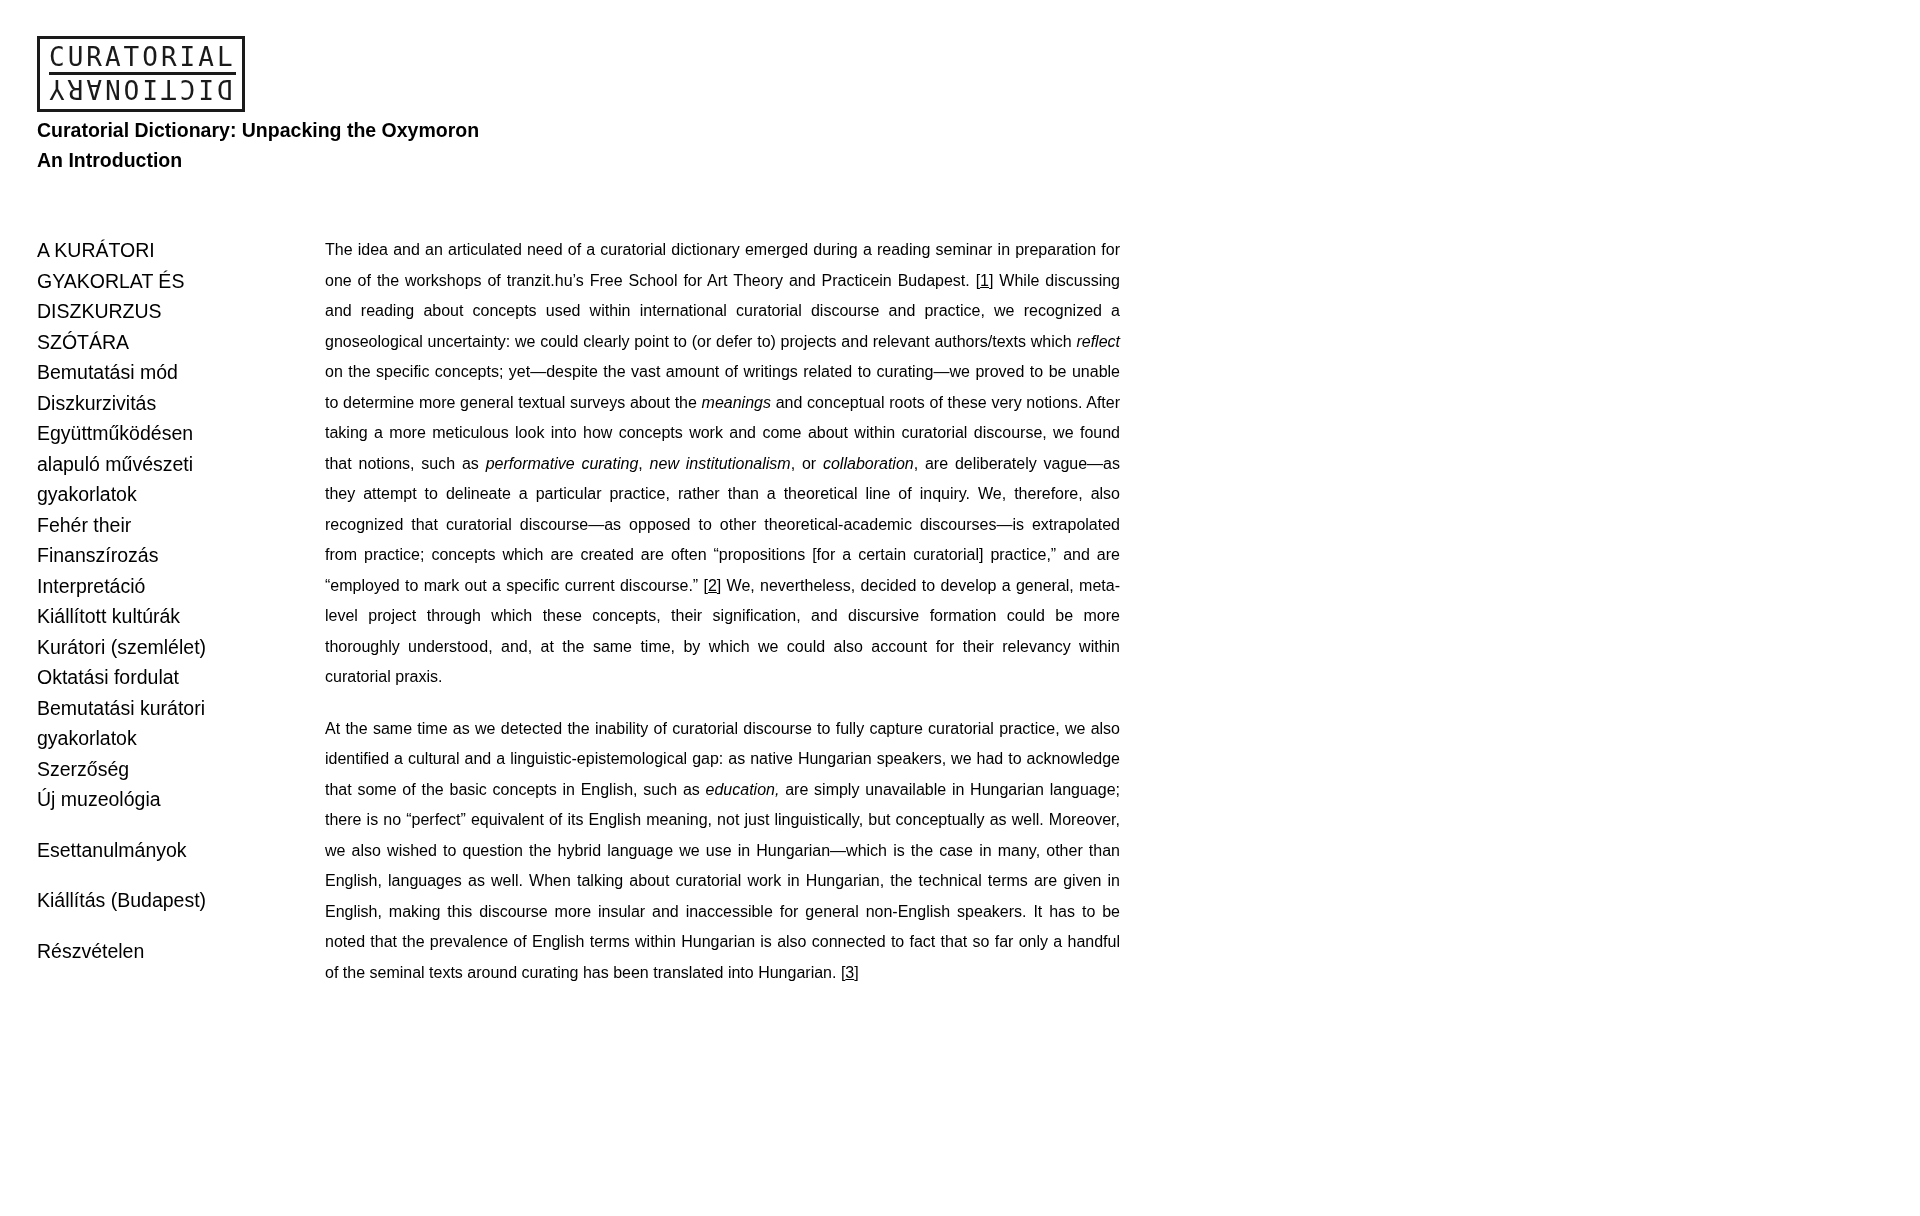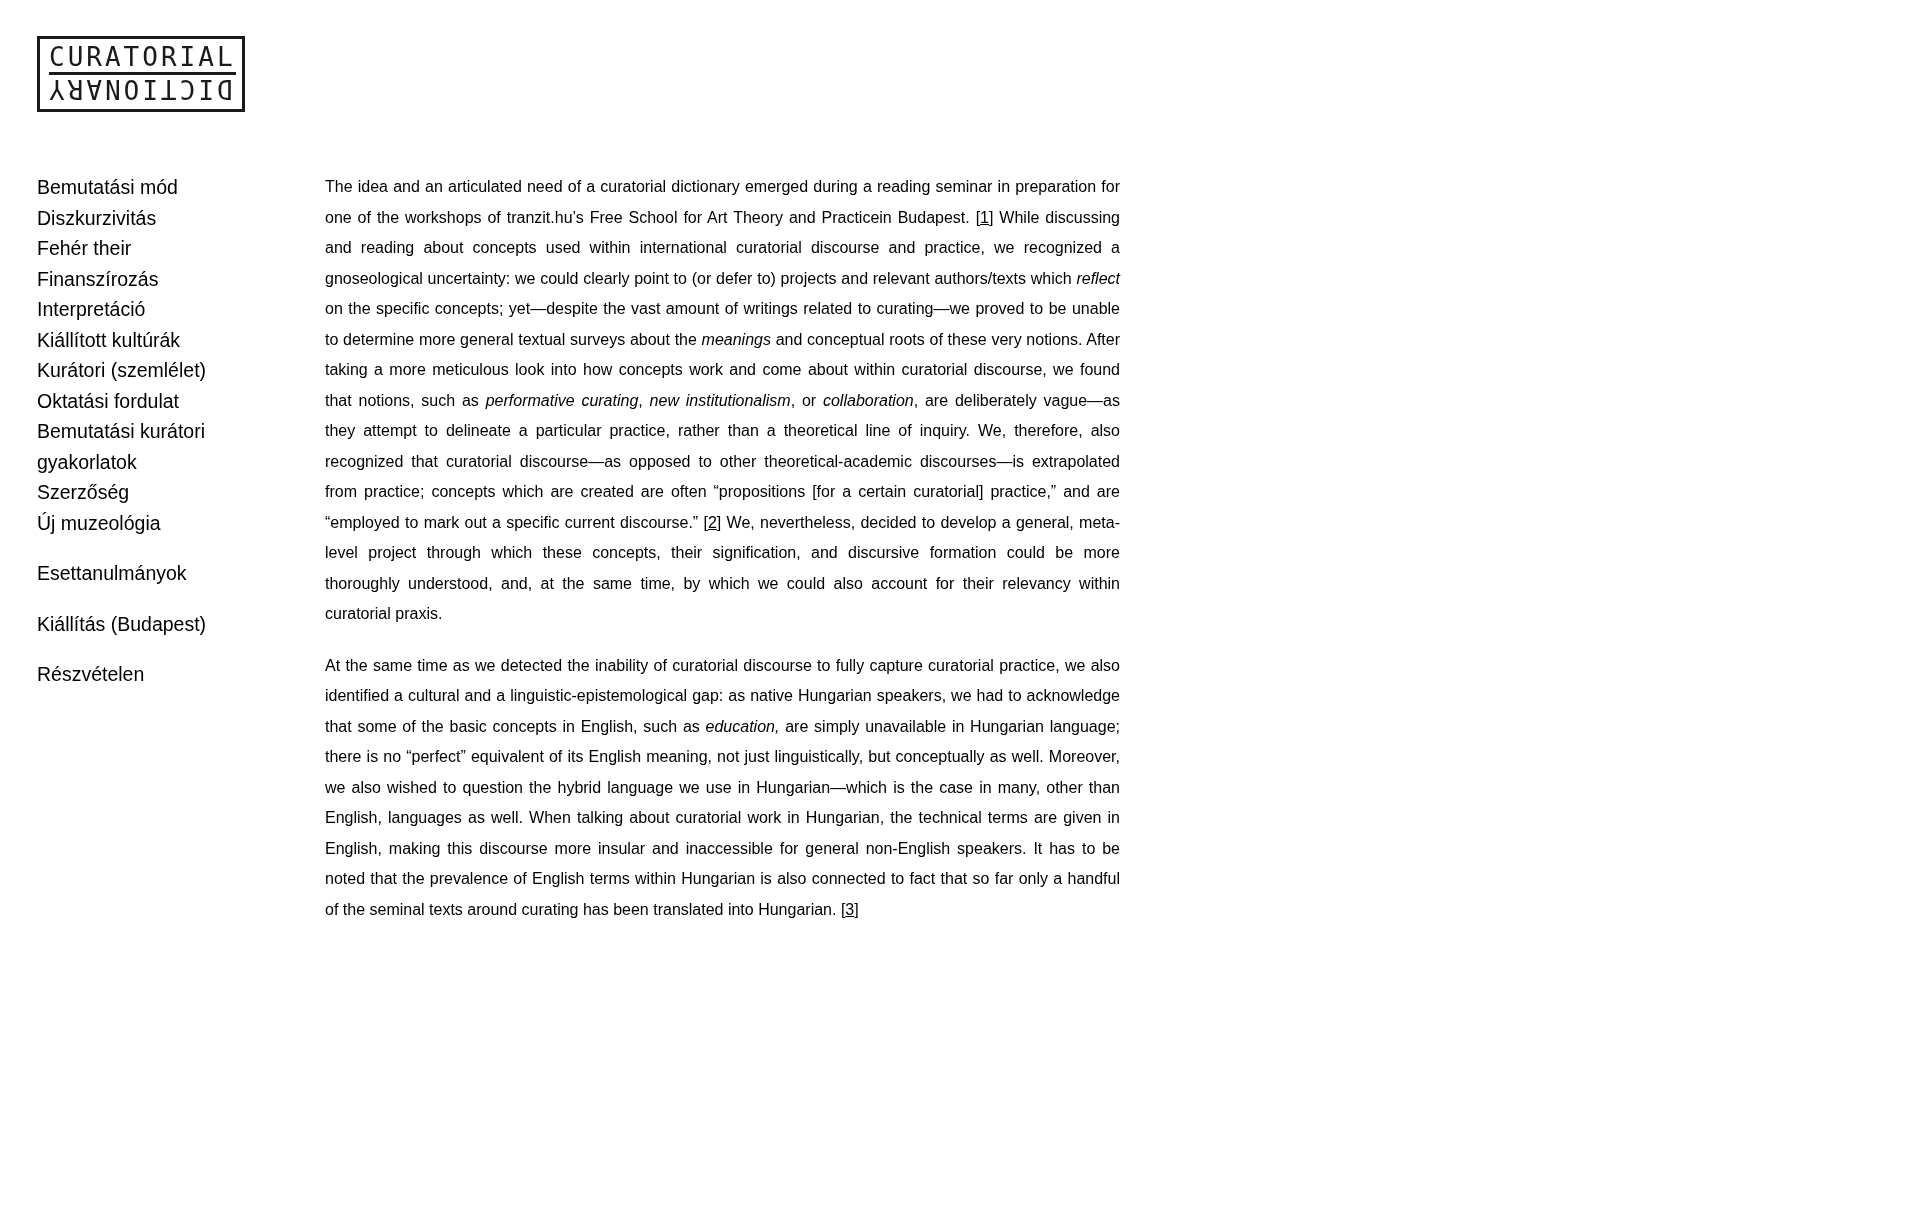--- a/index.html
+++ b/index.html
@@ -122,27 +122,33 @@
 
 <div class="page">
 
   <header class="header">
     <div class="logo-cell">
       <a class="logo" href="#">
         <span class="logo-top">CURATORIAL</span>
         <span class="logo-bottom">DICTIONARY</span>
       </a>
     </div>
+    <div class="title-block">
+      <h1>Curatorial Dictionary: Unpacking the Oxymoron</h1>
+      <h2>An Introduction</h2>
+    </div>
   </header>
 
   <div class="content">
     <nav class="sidebar">
         <div class="nav-group">
+          <a class="nav-item" href="#">A KURÁTORI GYAKORLAT ÉS DISZKURZUS SZÓTÁRA</a>
           <a class="nav-item" href="#">Bemutatási mód</a>
           <a class="nav-item" href="#">Diszkurzivitás</a>
+          <a class="nav-item" href="#">Együttműködésen alapuló művészeti gyakorlatok</a>
           <a class="nav-item" href="#">Fehér their</a>
           <a class="nav-item" href="#">Finanszírozás</a>
           <a class="nav-item" href="#">Interpretáció</a>
           <a class="nav-item" href="#">Kiállított kultúrák</a>
           <a class="nav-item" href="#">Kurátori (szemlélet)</a>
           <a class="nav-item" href="#">Oktatási fordulat</a>
           <a class="nav-item" href="#">Bemutatási kurátori gyakorlatok</a>
           <a class="nav-item" href="#">Szerzőség</a>
           <a class="nav-item" href="#">Új muzeológia</a>
         </div>

